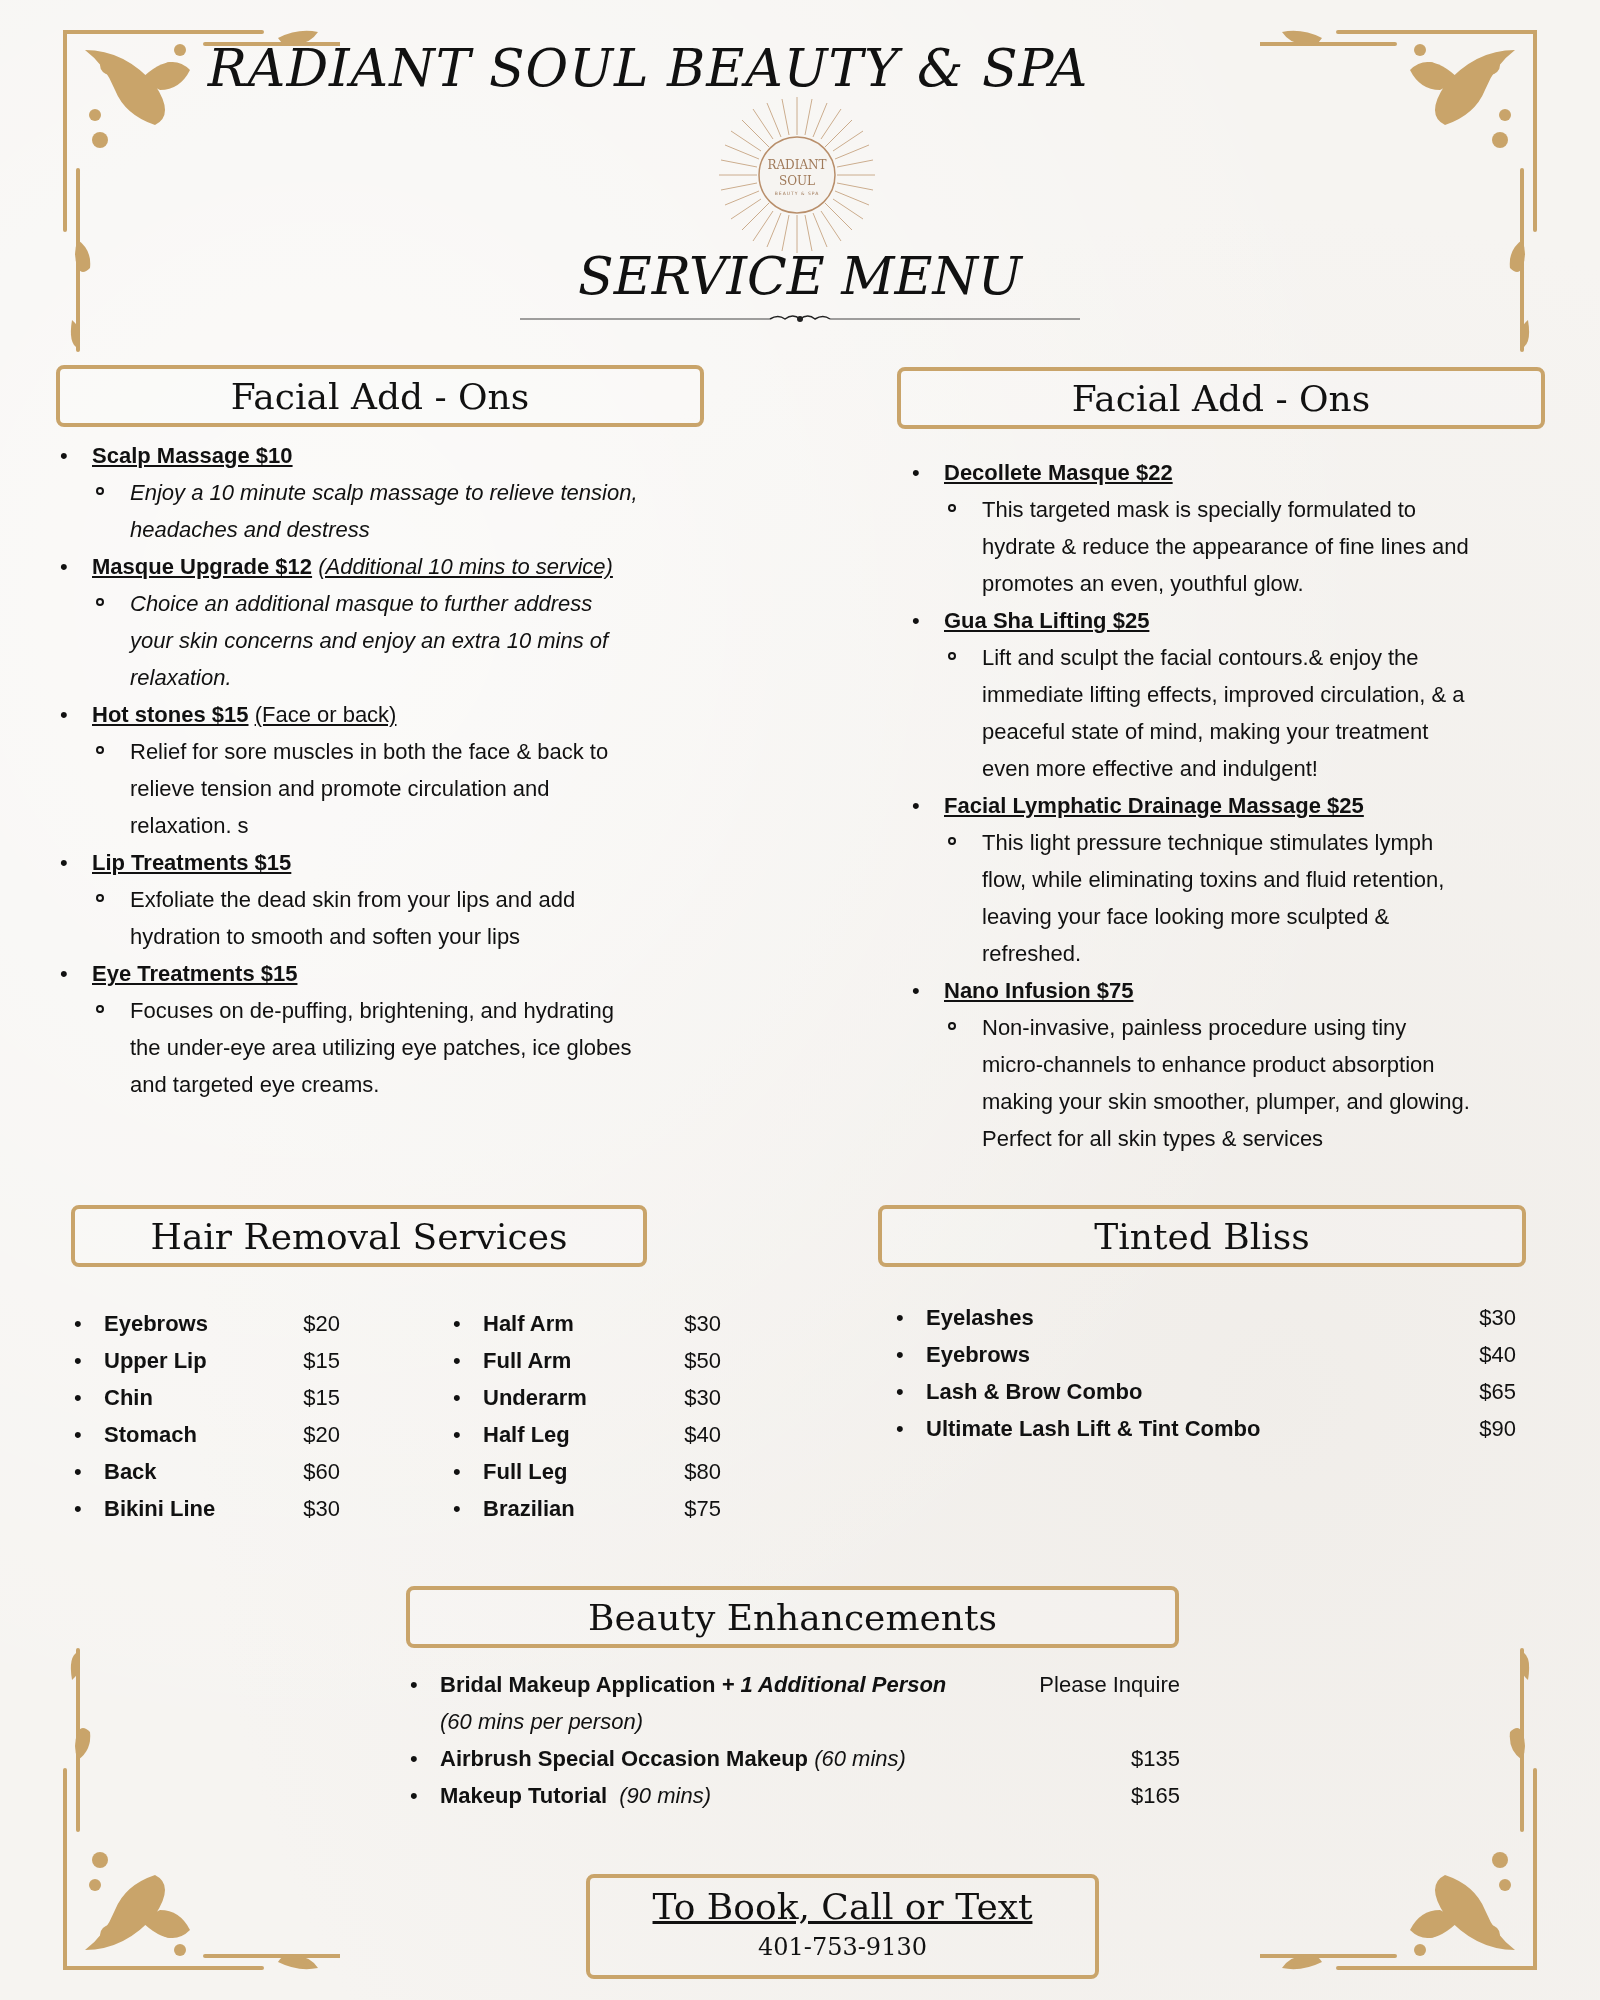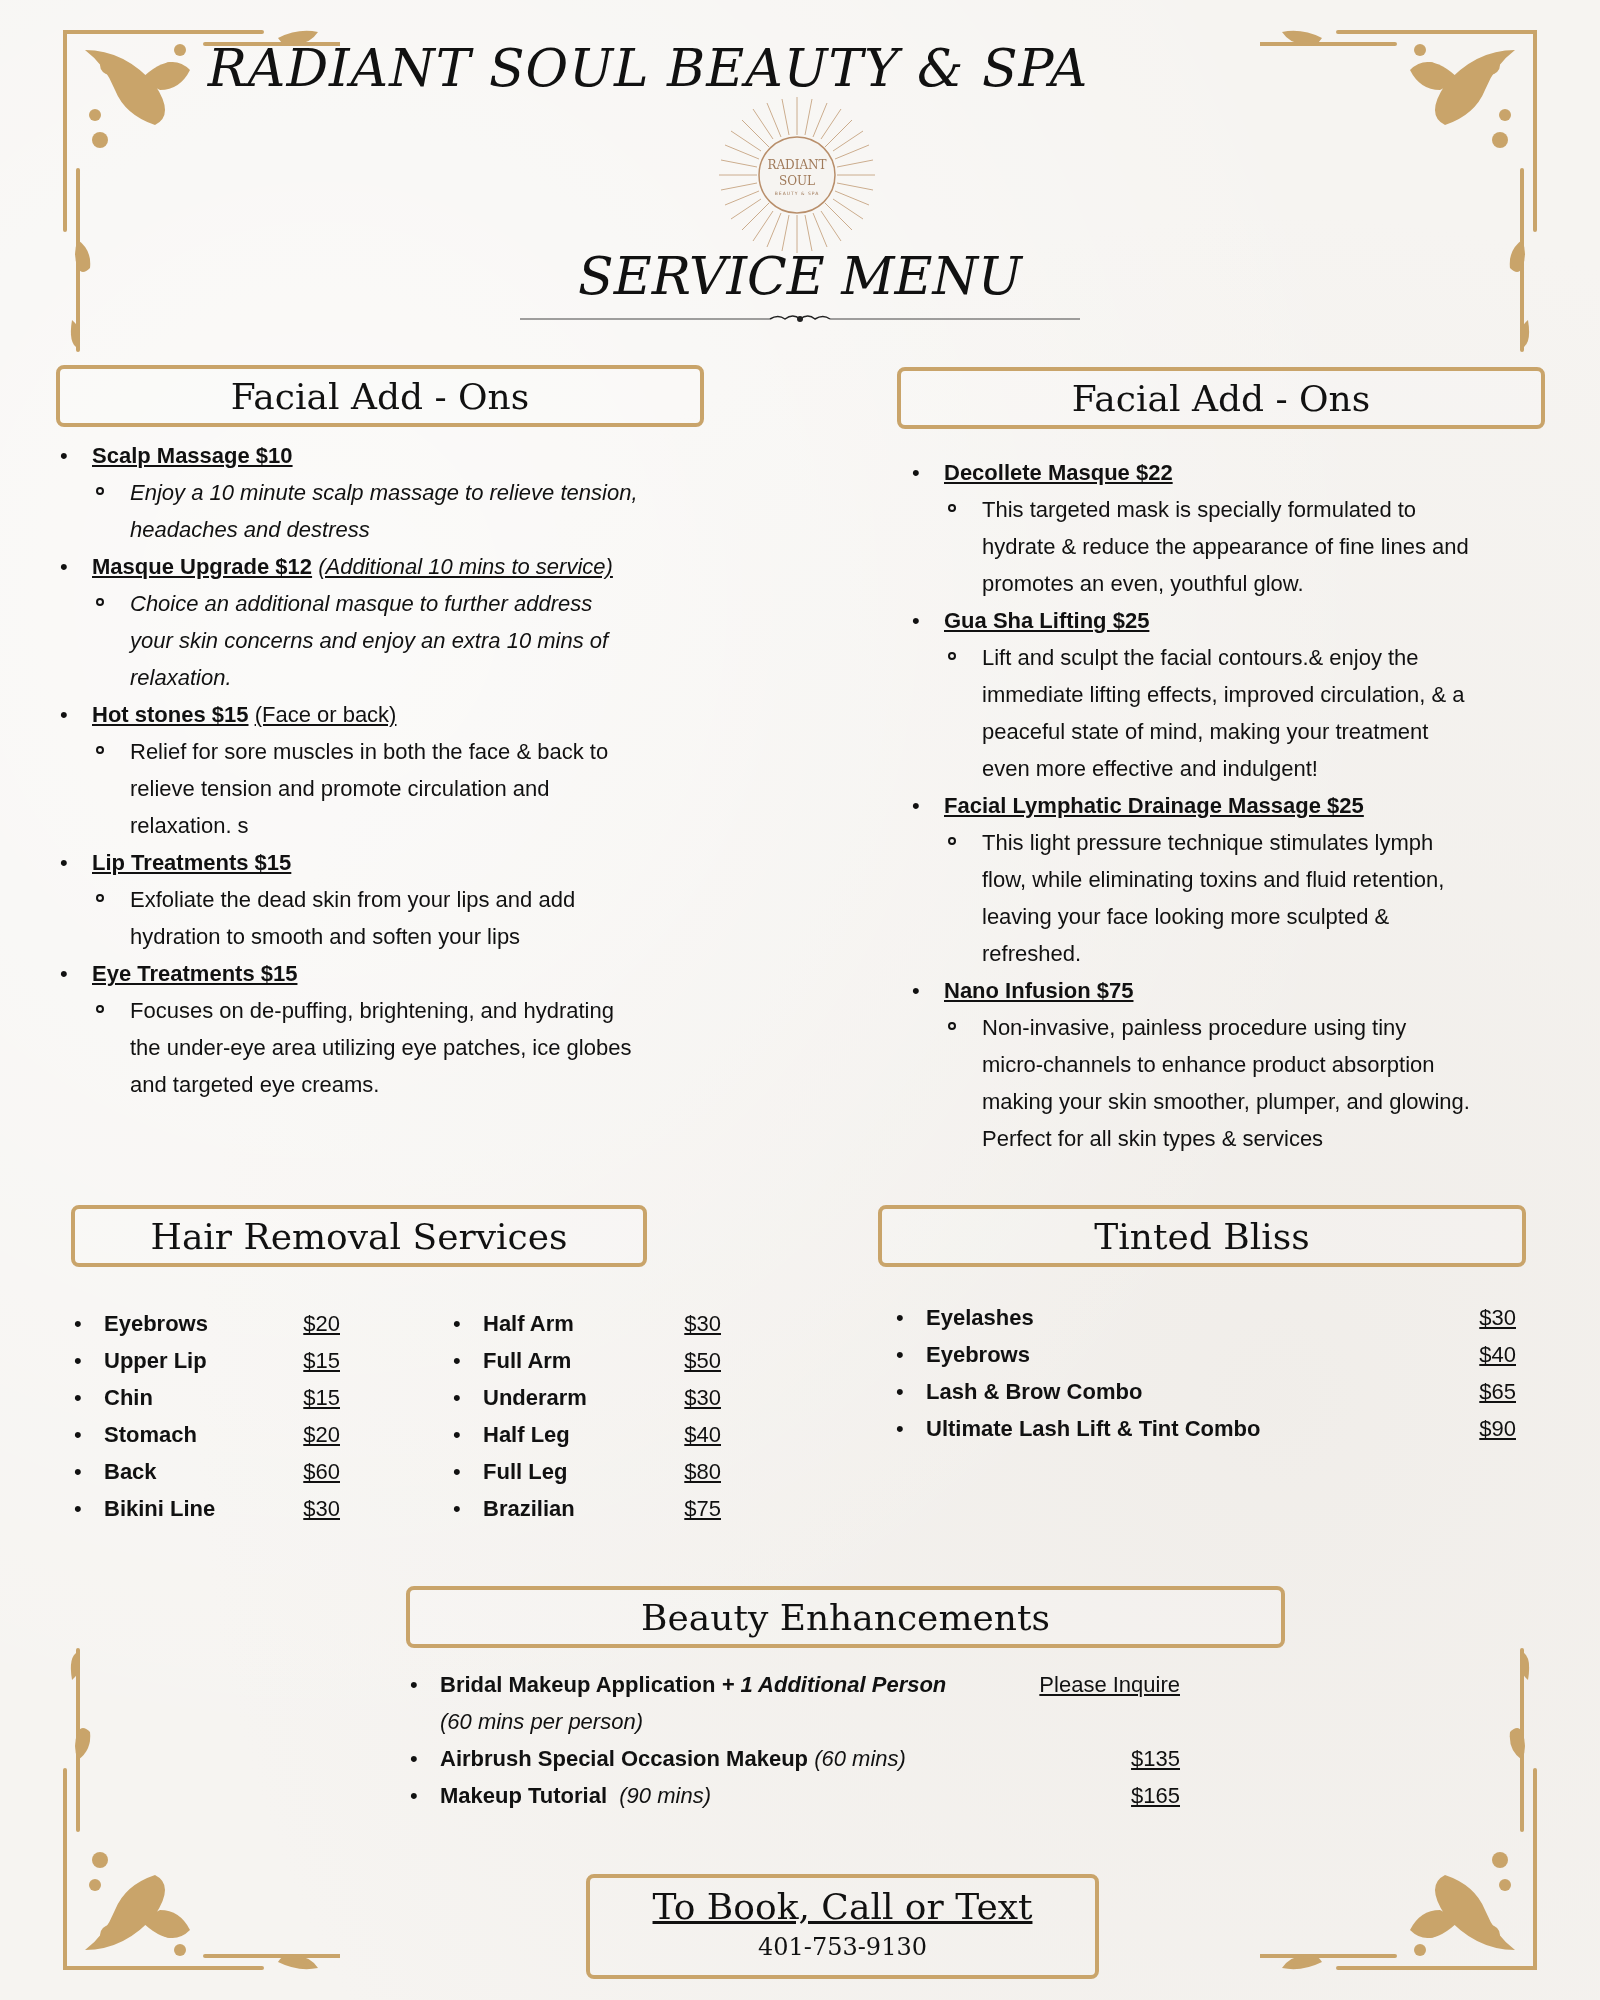--- a/index.html
+++ b/index.html
@@ -34,21 +34,21 @@
   .item { position:relative; padding-left:34px; font-size:22px; line-height:37px; }
   .item .bullet { position:absolute; left:2px; top:0; font-size:22px; }
   .item .name { font-weight:bold; text-decoration:underline; }
   .item .note { text-decoration:underline; font-style:italic; font-weight:normal; }
   .sub { position:relative; padding-left:38px; margin-left:34px; font-size:22px; line-height:37px; }
   .sub .obullet { position:absolute; left:4px; top:13px; width:8px; height:8px; border:2px solid #111; border-radius:50%; box-sizing:border-box; }
   .ital { font-style:italic; }
   .row { display:flex; align-items:center; height:37px; font-size:22px; }
   .row .dot { width:30px; font-size:22px; }
   .row .lbl { font-weight:bold; }
-  .row .pr { margin-left:auto; text-align:center;text-decoration:underline; }
+  .row .pr { margin-left:auto; text-align:center; }
   .book {
     border:4px solid #c9a46a; border-radius:8px; box-sizing:border-box;
     text-align:center; font-family:"DejaVu Serif", serif; color:#111;
   }
   .book .l1 { font-size:36px; text-decoration:underline; margin-top:8px; }
   .book .l2 { font-size:24px; margin-top:6px; }
   svg { display:block; }
 </style>
 </head>
 <body>
@@ -320,21 +320,21 @@
       <span class="lbl">Lash &amp; Brow Combo</span>
       <span class="pr">$65</span>
     </div>
   <div class="row">
       <span class="dot">•</span>
       <span class="lbl">Ultimate Lash Lift &amp; Tint Combo</span>
       <span class="pr">$90</span>
     </div>
 </div>
 
-<div class="abs hbox" style="left:406px;top:1586px;width:879px;height:62px">
+<div class="abs hbox" style="left:406px;top:1586px;width:773px;height:62px">
   <span>Beauty Enhancements</span>
 </div>
 <div class="abs" style="left:410px;top:1666px;width:770px">
   <div class="row"><span class="dot">•</span><span class="lbl">Bridal Makeup Application</span>&nbsp;<span class="lbl ital">+ 1 Additional Person</span><span class="pr">Please Inquire</span></div>
   <div class="row">
       <span class="dot"></span>
       <span class="ital">(60 mins per person)</span>
     </div>
   <div class="row"><span class="dot">•</span><span class="lbl">Airbrush Special Occasion Makeup</span>&nbsp;<span class="ital">(60 mins)</span><span class="pr">$135</span></div>
   <div class="row"><span class="dot">•</span><span class="lbl">Makeup Tutorial</span>&nbsp;&nbsp;<span class="ital">(90 mins)</span><span class="pr">$165</span></div>

